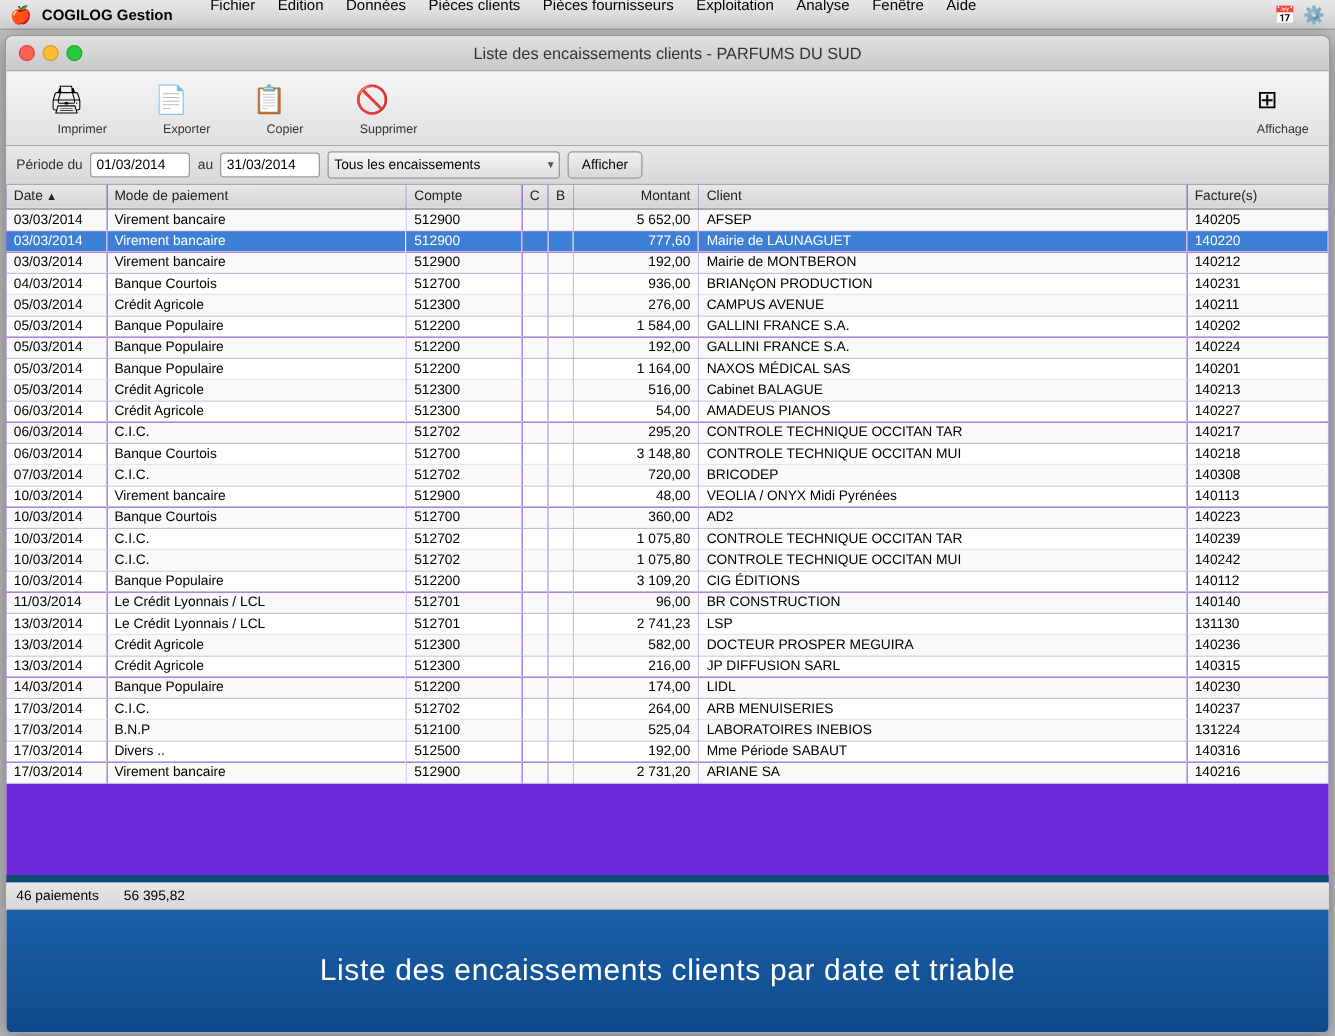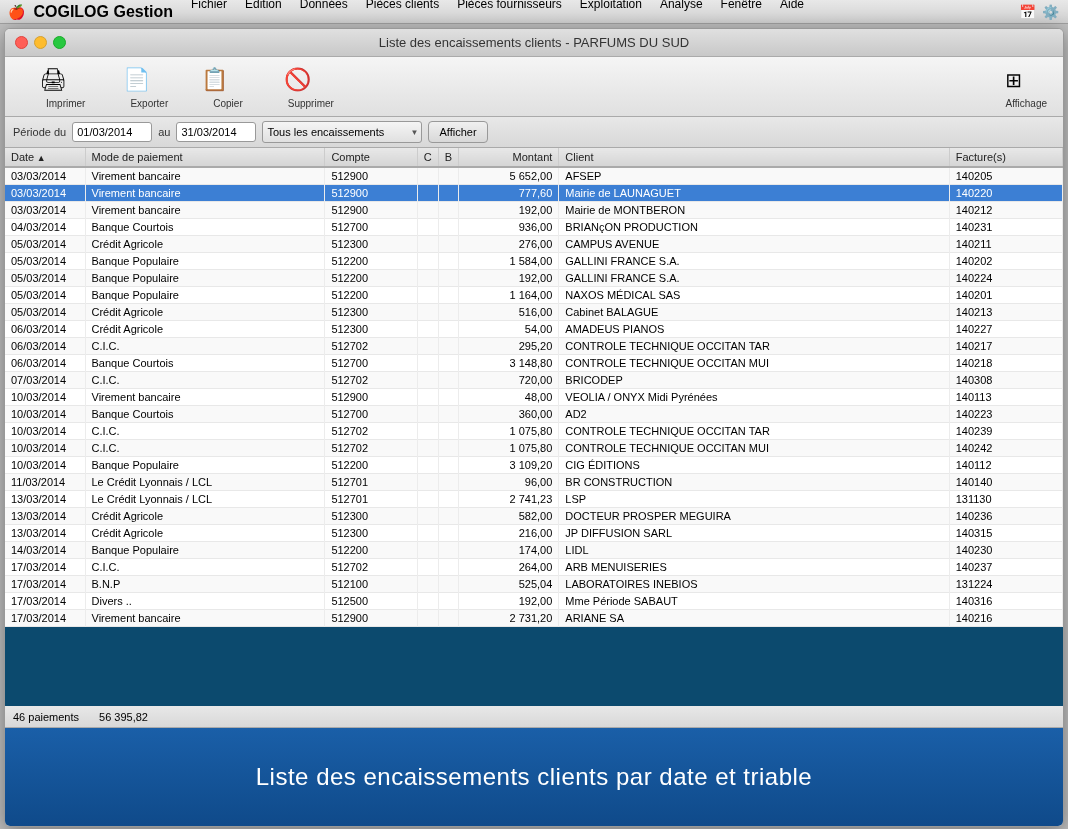--- a/index.html
+++ b/index.html
@@ -9,21 +9,21 @@
     .menubar {
       background: linear-gradient(to bottom, #e8e8e8, #d0d0d0);
       height: 24px;
       display: flex;
       align-items: center;
       padding: 0 8px;
       border-bottom: 1px solid #a0a0a0;
       gap: 2px;
     }
     .menubar-apple { font-size: 14px; margin-right: 6px; }
-    .menubar-app { font-weight: bold; font-size: 16px; margin-right: 8px; }
+    .menubar-app { font-weight: bold; font-size: 12px; margin-right: 20px; }
     .menubar-item {
       padding: 0 8px;
       font-size: 12px;
       height: 40px;
       line-height: 24px;
       cursor: pointer;
       border-radius: 3px;
     }
     .menubar-right { margin-left: auto; display: flex; align-items: center; gap: 6px; }
 
@@ -121,21 +121,21 @@
       font-size: 11px;
       width: 80px;
     }
     .filterbar-select {
       height: 22px;
       border: 1px solid #999;
       border-radius: 3px;
       background: linear-gradient(to bottom, #f5f5f5, #e0e0e0);
       padding: 0 4px;
       font-size: 11px;
-      width: 160px;
+      width: 186px;
       appearance: none;
       -webkit-appearance: none;
       padding-right: 18px;
       position: relative;
     }
     .select-wrapper { position: relative; display: inline-block; }
     .select-wrapper::after {
       content: '▼';
       font-size: 8px;
       position: absolute;
@@ -150,24 +150,24 @@
       background: linear-gradient(to bottom, #f0f0f0, #d8d8d8);
       border: 1px solid #999;
       border-radius: 4px;
       padding: 0 10px;
       font-size: 11px;
       cursor: pointer;
     }
 
     
     .table-container {
-      background: #0c4a6e;
+      background: #6d28d9;
       overflow-y: auto;
       height: calc(100% - 170px);
-      border-bottom: 2px solid #0c4a6e;
+      border-bottom: 6px solid #0c4a6e;
     }
     table {
       width: 100%;
       border-collapse: collapse;
       font-size: 11px;
     }
     thead th {
       background: linear-gradient(to bottom, #e8e8e8, #d5d5d5);
       border-bottom: 2px solid #aaa;
       border-right: 1px solid #ccc;

